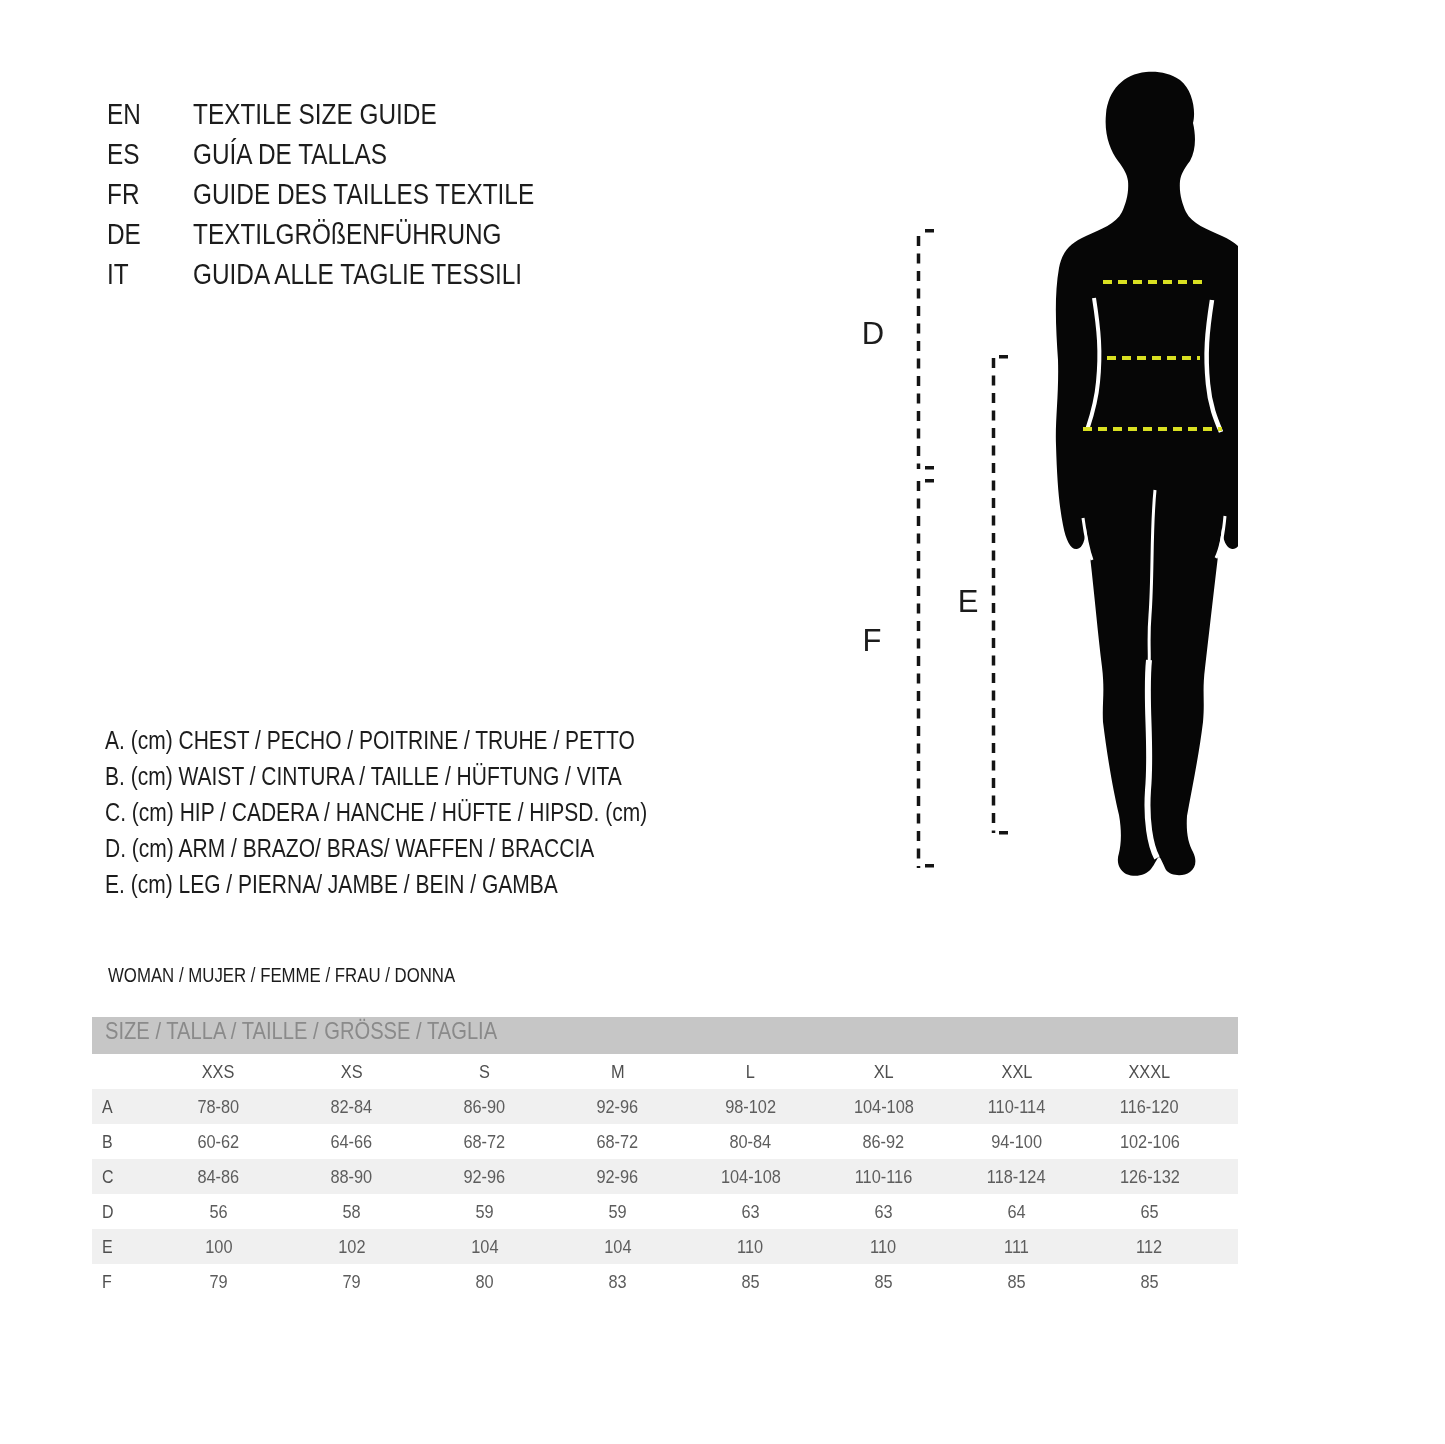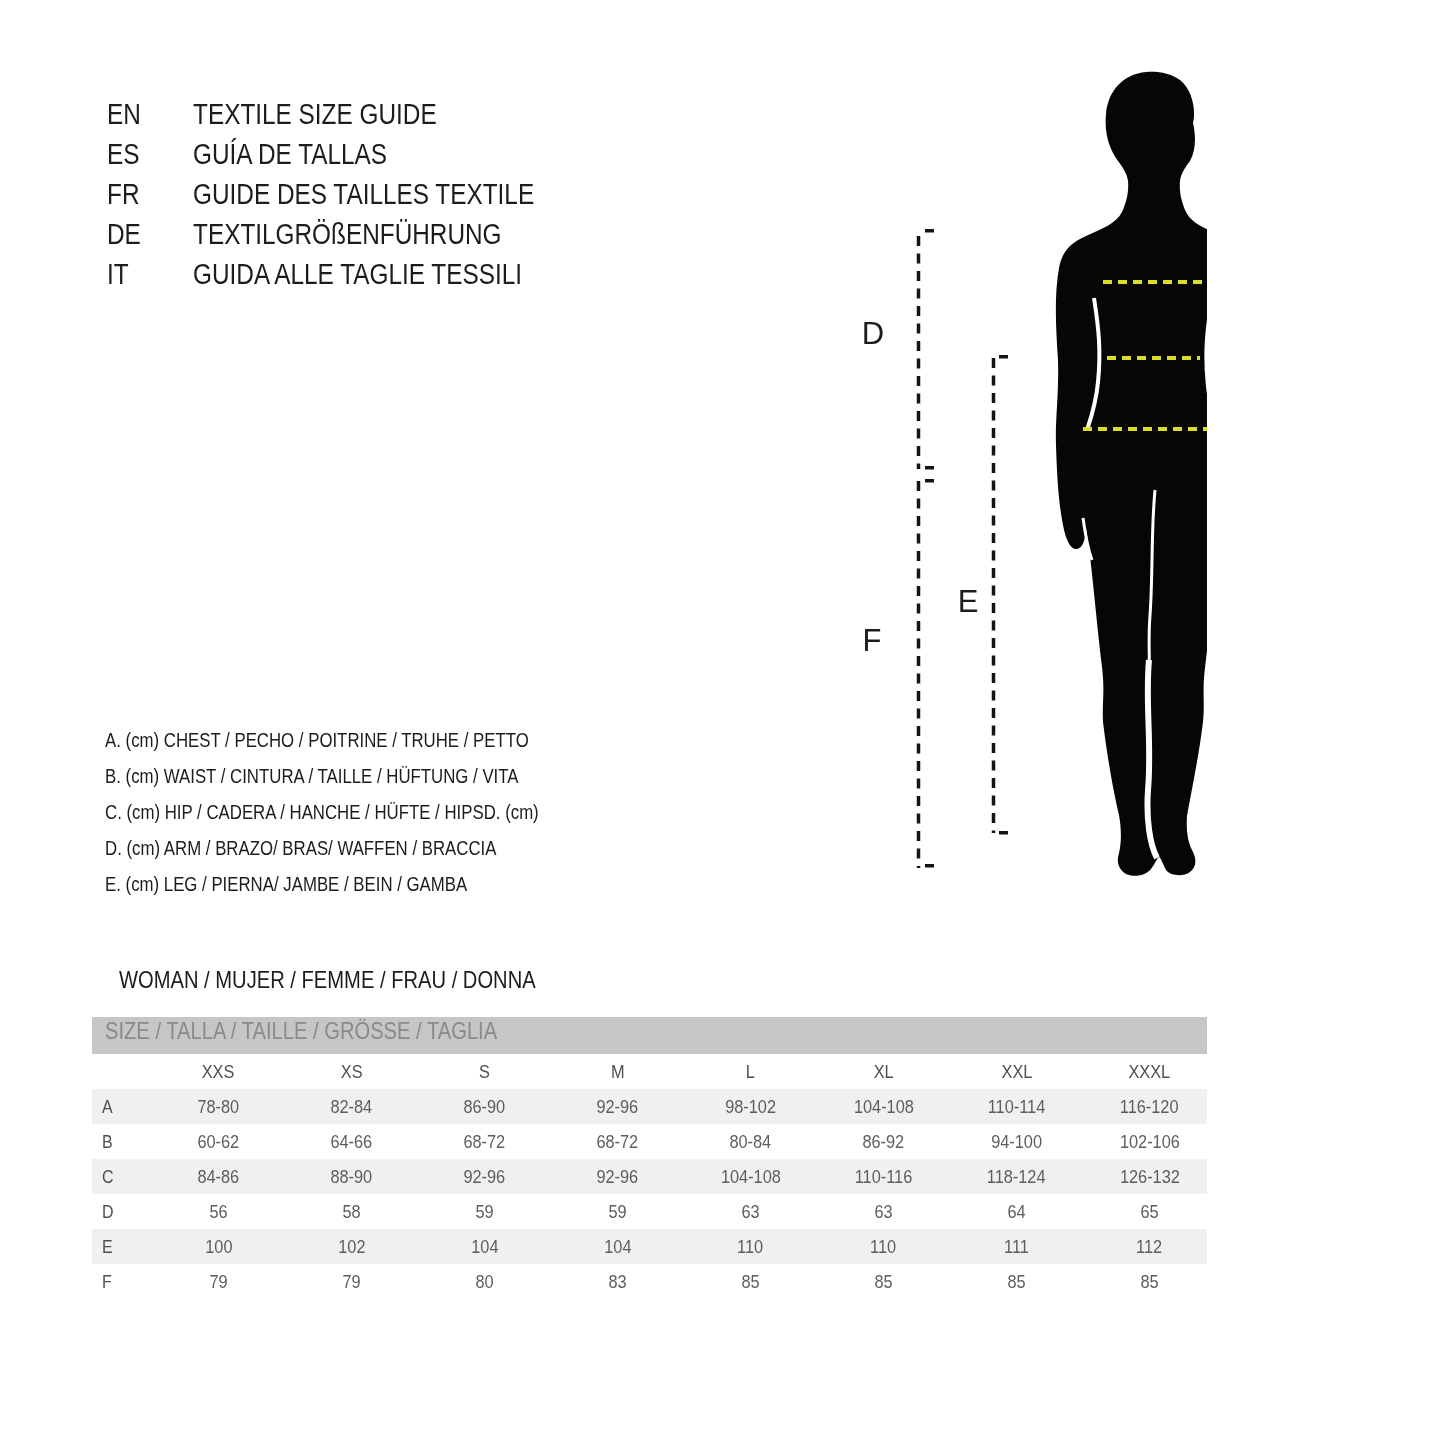--- a/index.html
+++ b/index.html
@@ -9,21 +9,21 @@
     --dash:#141414;
     --header-bg:#c6c6c6;
     --header-text:#8a8a8a;
     --row-alt:#f0f0f0;
     --table-text:#5d5d5d;
     --label-text:#4f4f4f;
   }
   html,body{margin:0;padding:0;background:#fff;}
   .page{
     position:relative;width:1207px;height:1444px;background:#fff;overflow:hidden;
-    font-family:"Liberation Sans",sans-serif;color:var(--ink);
+    font-family:"Liberation Sans",sans-serif;color:var(--ink);padding-left:31px;
   }
   .cond{display:inline-block;transform:scaleX(.84);transform-origin:0 50%;white-space:nowrap;}
   .cond-c{display:inline-block;transform:scaleX(.86);transform-origin:50% 50%;white-space:nowrap;}
 
   
   .lang-block{position:absolute;left:107px;top:94px;}
   .lang-row{display:flex;height:40px;align-items:center;font-size:29px;}
   .lang-code{width:86px;flex:0 0 86px;}
   .lang-label{}
 
@@ -32,24 +32,24 @@
   .silhouette{fill:var(--silhouette);}
   .ydash{stroke:var(--yellow);stroke-width:4;stroke-dasharray:9 6;fill:none;}
   .bdash{stroke:var(--dash);stroke-width:3;stroke-dasharray:10 7;fill:none;}
   .vdash{stroke:var(--dash);stroke-width:3.5;stroke-dasharray:10 7.5;fill:none;}
   .tick{fill:var(--dash);}
   .white-seam{stroke:#fff;fill:none;}
   .marker{font-size:31px;fill:var(--ink);text-anchor:middle;}
 
   
   .measure-list{position:absolute;left:105px;top:722px;}
-  .m-row{height:36px;display:flex;align-items:center;font-size:20px;}
-
-  
-  .woman-heading{position:absolute;left:119px;top:964px;font-size:24px;height:30px;display:flex;align-items:flex-end;}
+  .m-row{height:36px;display:flex;align-items:center;font-size:25px;}
+
+  
+  .woman-heading{position:absolute;left:108px;top:964px;font-size:20px;height:30px;display:flex;align-items:flex-start;}
 
   
   .size-table{position:absolute;left:92px;top:1017px;width:1254px;}
   .t-header{height:37px;background:var(--header-bg);color:var(--header-text);
     display:flex;padding-left:13px;box-sizing:border-box;font-size:24px;}
   .trow{display:grid;grid-template-columns:60px repeat(8,133px) 1fr;height:35px;align-items:center;
     font-size:19px;color:var(--table-text);}
   .trow.alt{background:var(--row-alt);}
   .cell{overflow:visible;}
   .cell.lbl{padding-left:10px;color:var(--label-text);}

